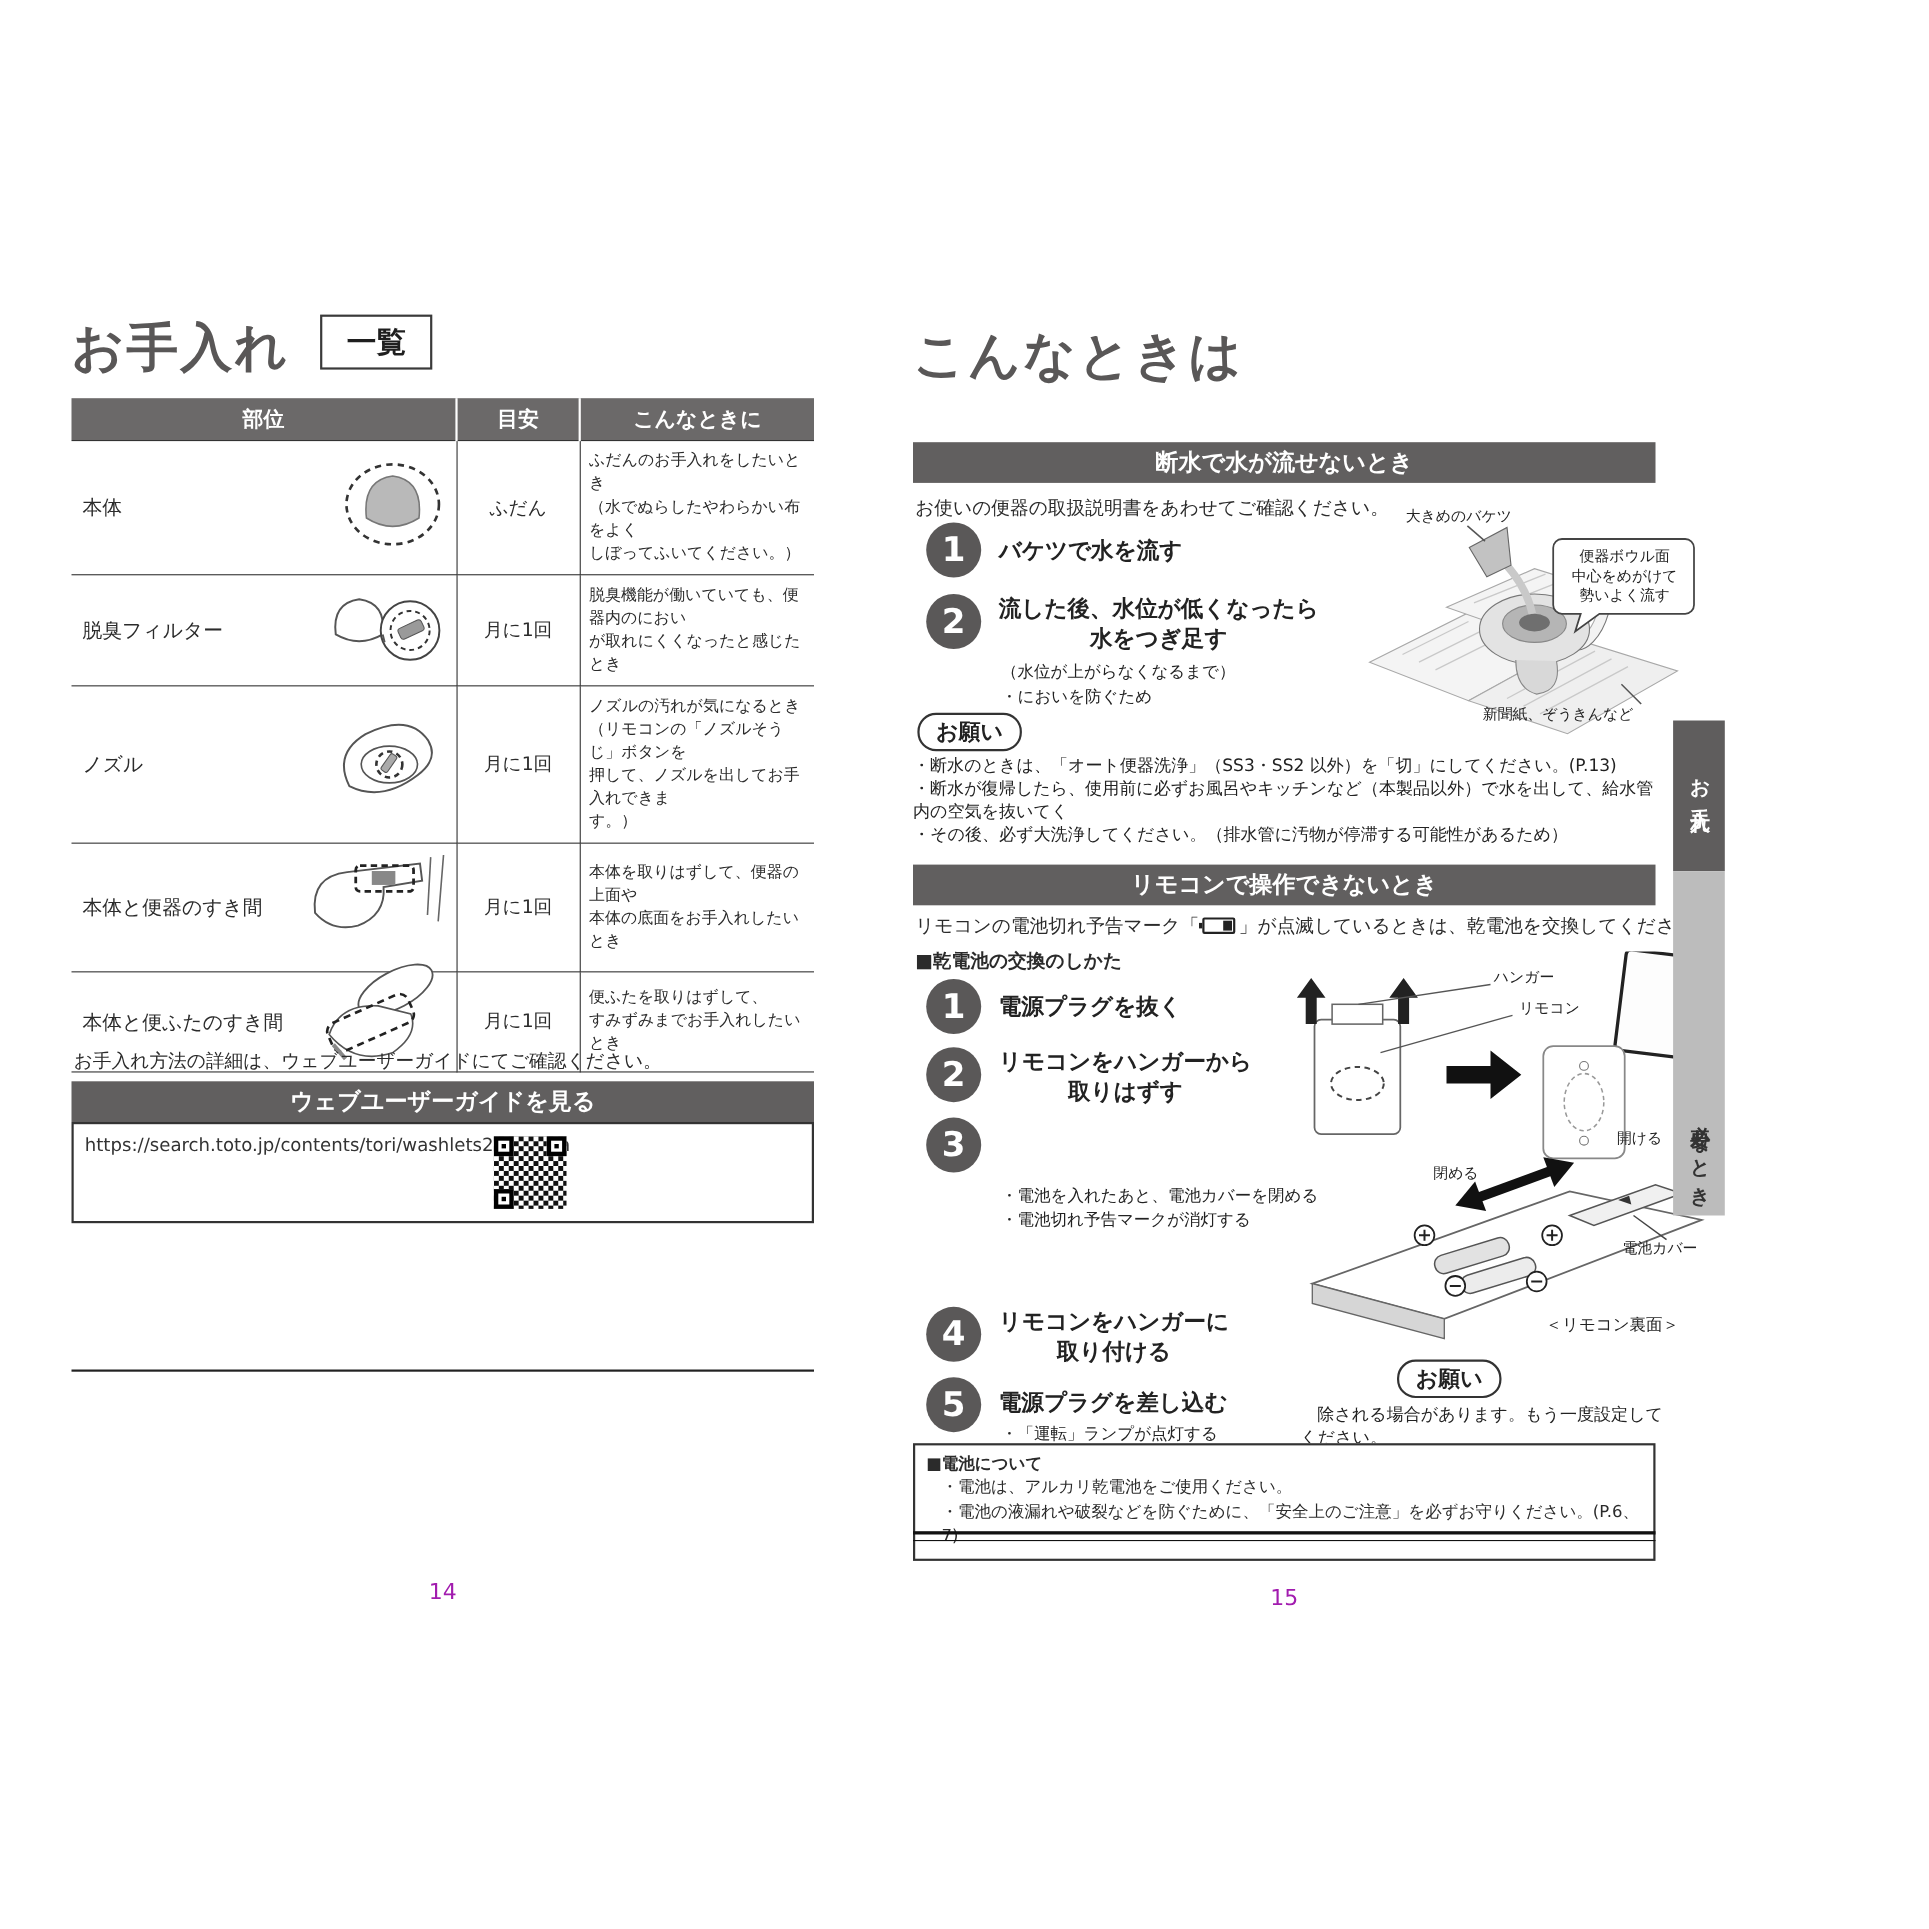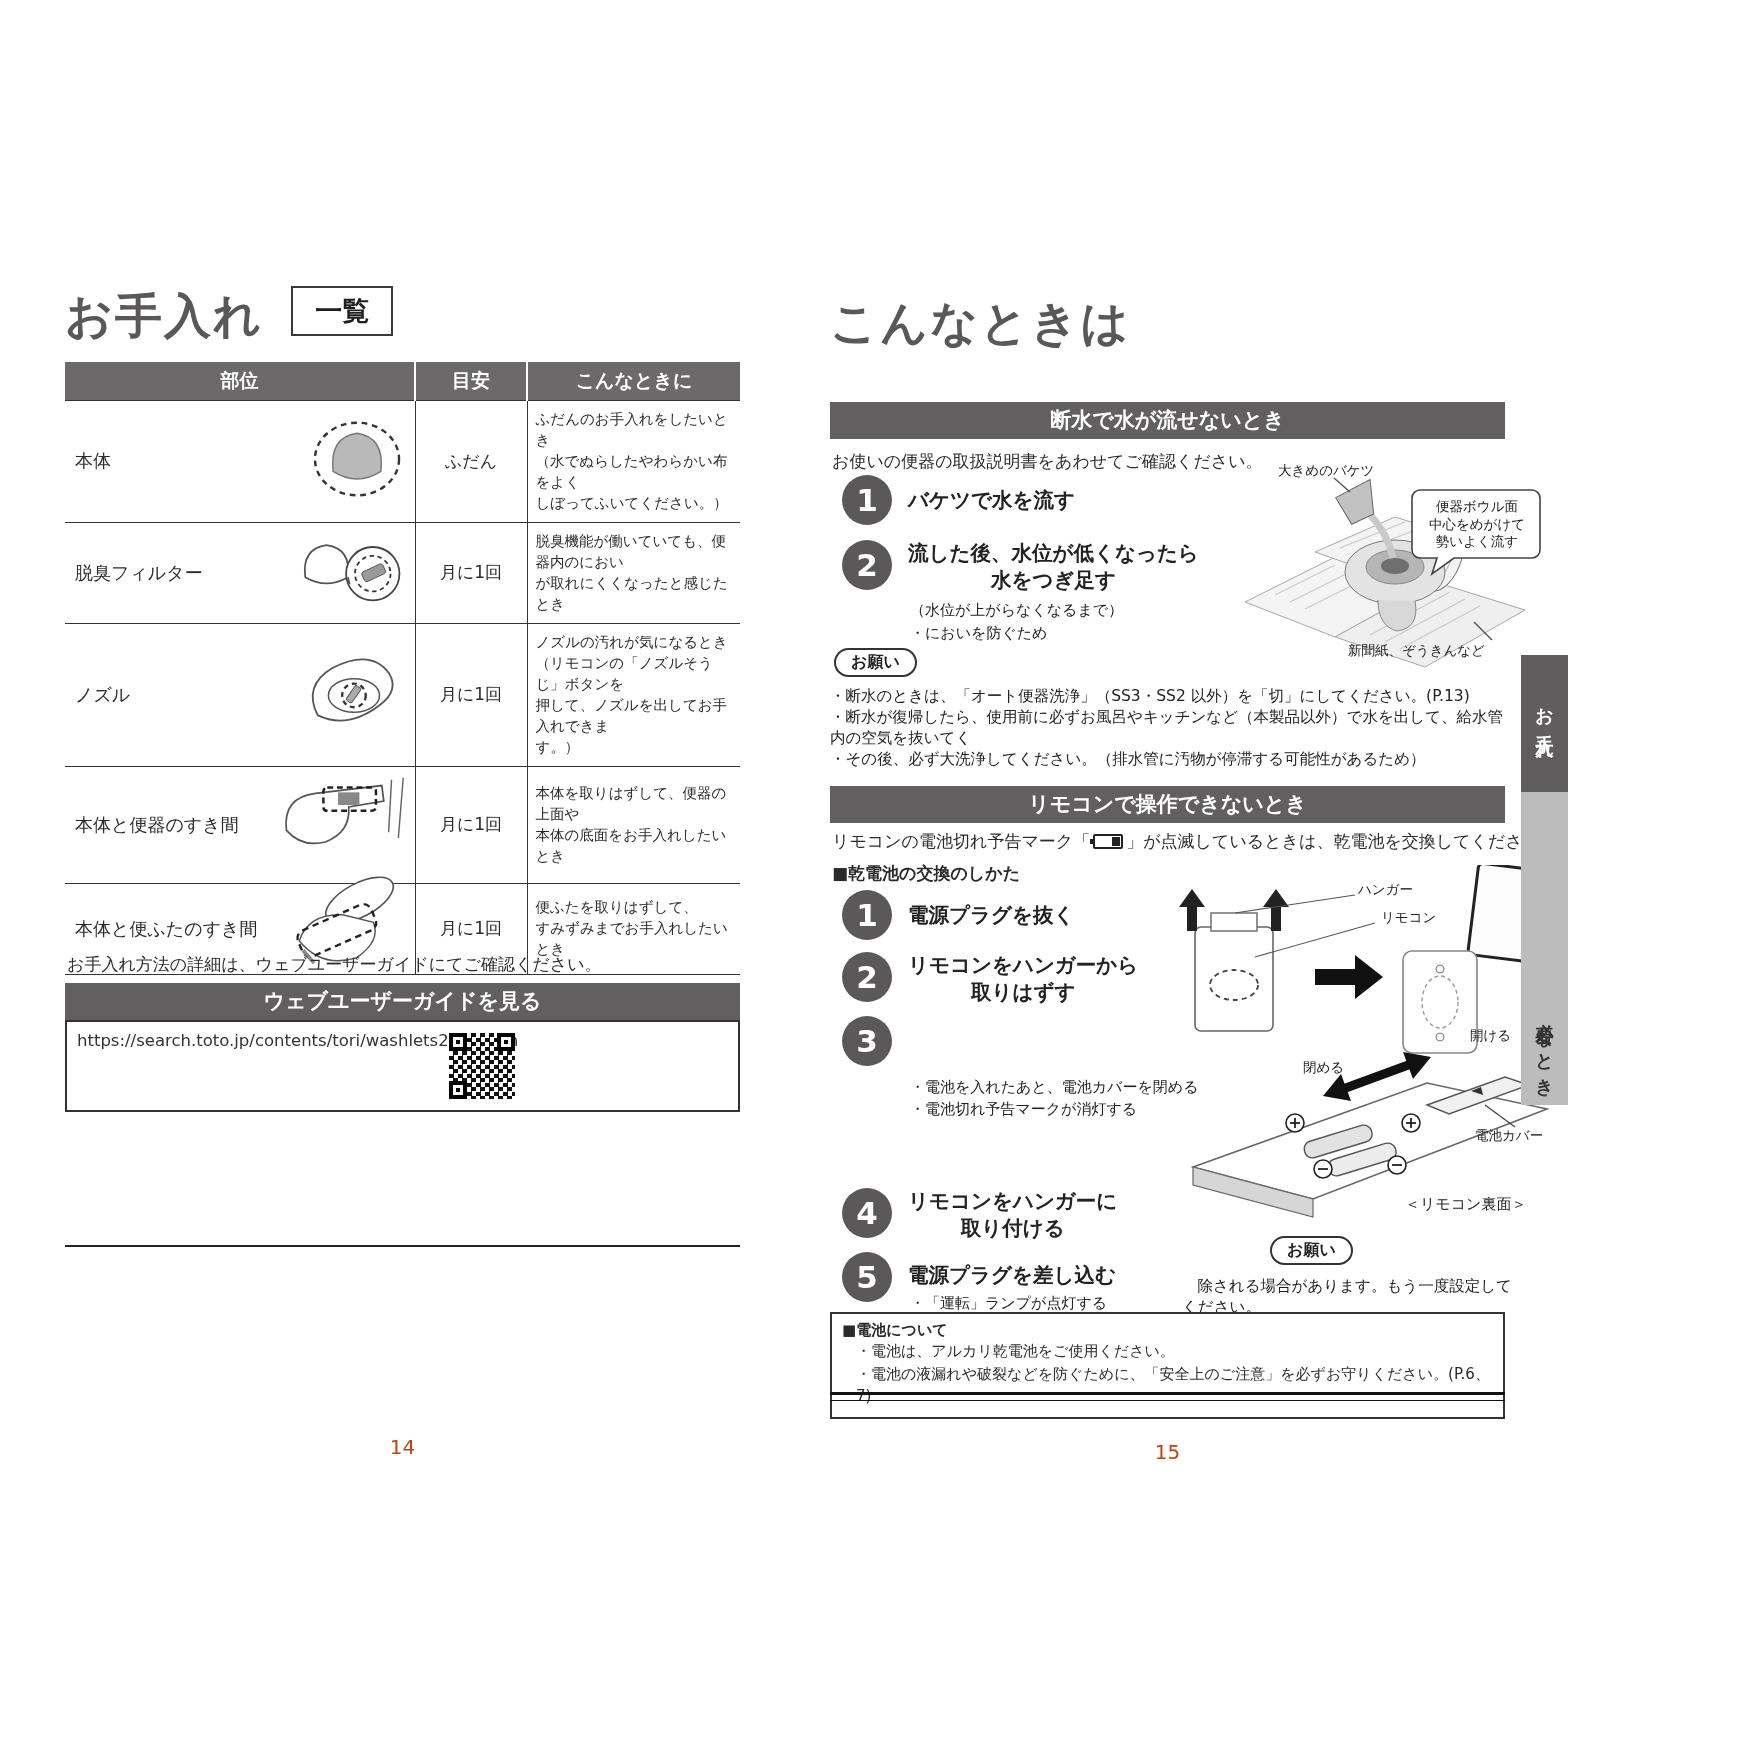--- a/index.html
+++ b/index.html
@@ -44,38 +44,38 @@
   .qr .finder { position:absolute; width:18px; height:18px; border:4px solid #000; background:#fff; }
   .qr .finder i { position:absolute; left:3px; top:3px; width:4px; height:4px; background:#000; display:block; }
 
   
   .step-circle { width:50px; height:50px; border-radius:50%; background:#5a5858; color:#fff;
     display:flex; align-items:center; justify-content:center; font-size:31px; font-weight:bold; }
   .step-text { font-size:20.5px; font-weight:bold; color:#222; line-height:1.3;text-align:center; }
   .step-sub { font-size:15px; color:#222; line-height:1.5; }
 
   .onegai { display:inline-block; border:2px solid #333; border-radius:17px;
-    padding:2px 15px; font-size:16px; font-weight:bold; color:#222; background:#fff; }
+    padding:2px 15px; font-size:20px; font-weight:bold; color:#222; background:#fff; }
   .notes { font-size:15.5px; line-height:1.36; color:#222; }
 
   .batt-box { width:675px; border:2px solid #333; padding:7px 10px 9px 10px; background:#fff; }
   .batt-box .bb-title { font-size:15px; font-weight:bold; }
   .batt-box .bb-item { font-size:15px; margin-left:14px; line-height:1.5; }
 
   
   .batt-icon { display:inline-block; position:relative; width:30px; height:15px;
     border:2px solid #222; border-radius:2px; vertical-align:-2px; margin:0 3px; background:#fff; }
   .batt-icon .cell { position:absolute; right:1px; top:1px; bottom:1px; width:8px; background:#222; }
   .batt-icon .nub { position:absolute; left:-5px; top:3px; width:3px; height:5px; background:#222; }
 
   
   .rule-thin { border-top:2px solid #222; width:675px; }
   .rule-thick { border-top:3px solid #111; width:675px; }
   .rule-thin2 { border-top:1px solid #111; width:675px; }
-  .pagenum { font-size:20px; color:#c2410c; width:675px; text-align:center; }
+  .pagenum { font-size:20px; color:#a21caf; width:675px; text-align:center; }
 
   
   .side-tab { left:1521px; width:47px; writing-mode:vertical-rl; text-orientation:upright;
     display:flex; align-items:center; font-weight:bold; letter-spacing:4px; }
   .tab-dark { background:#5f5d5d; color:#fff; top:655px; height:137px; font-size:18px;
     justify-content:center; }
   .tab-light { background:#bcbcbc; color:#333; top:792px; height:313px; font-size:18px;
     justify-content:flex-end; padding-bottom:14px; }
 
   .ill-label { font-size:13.5px; color:#222; line-height:1.3; }

